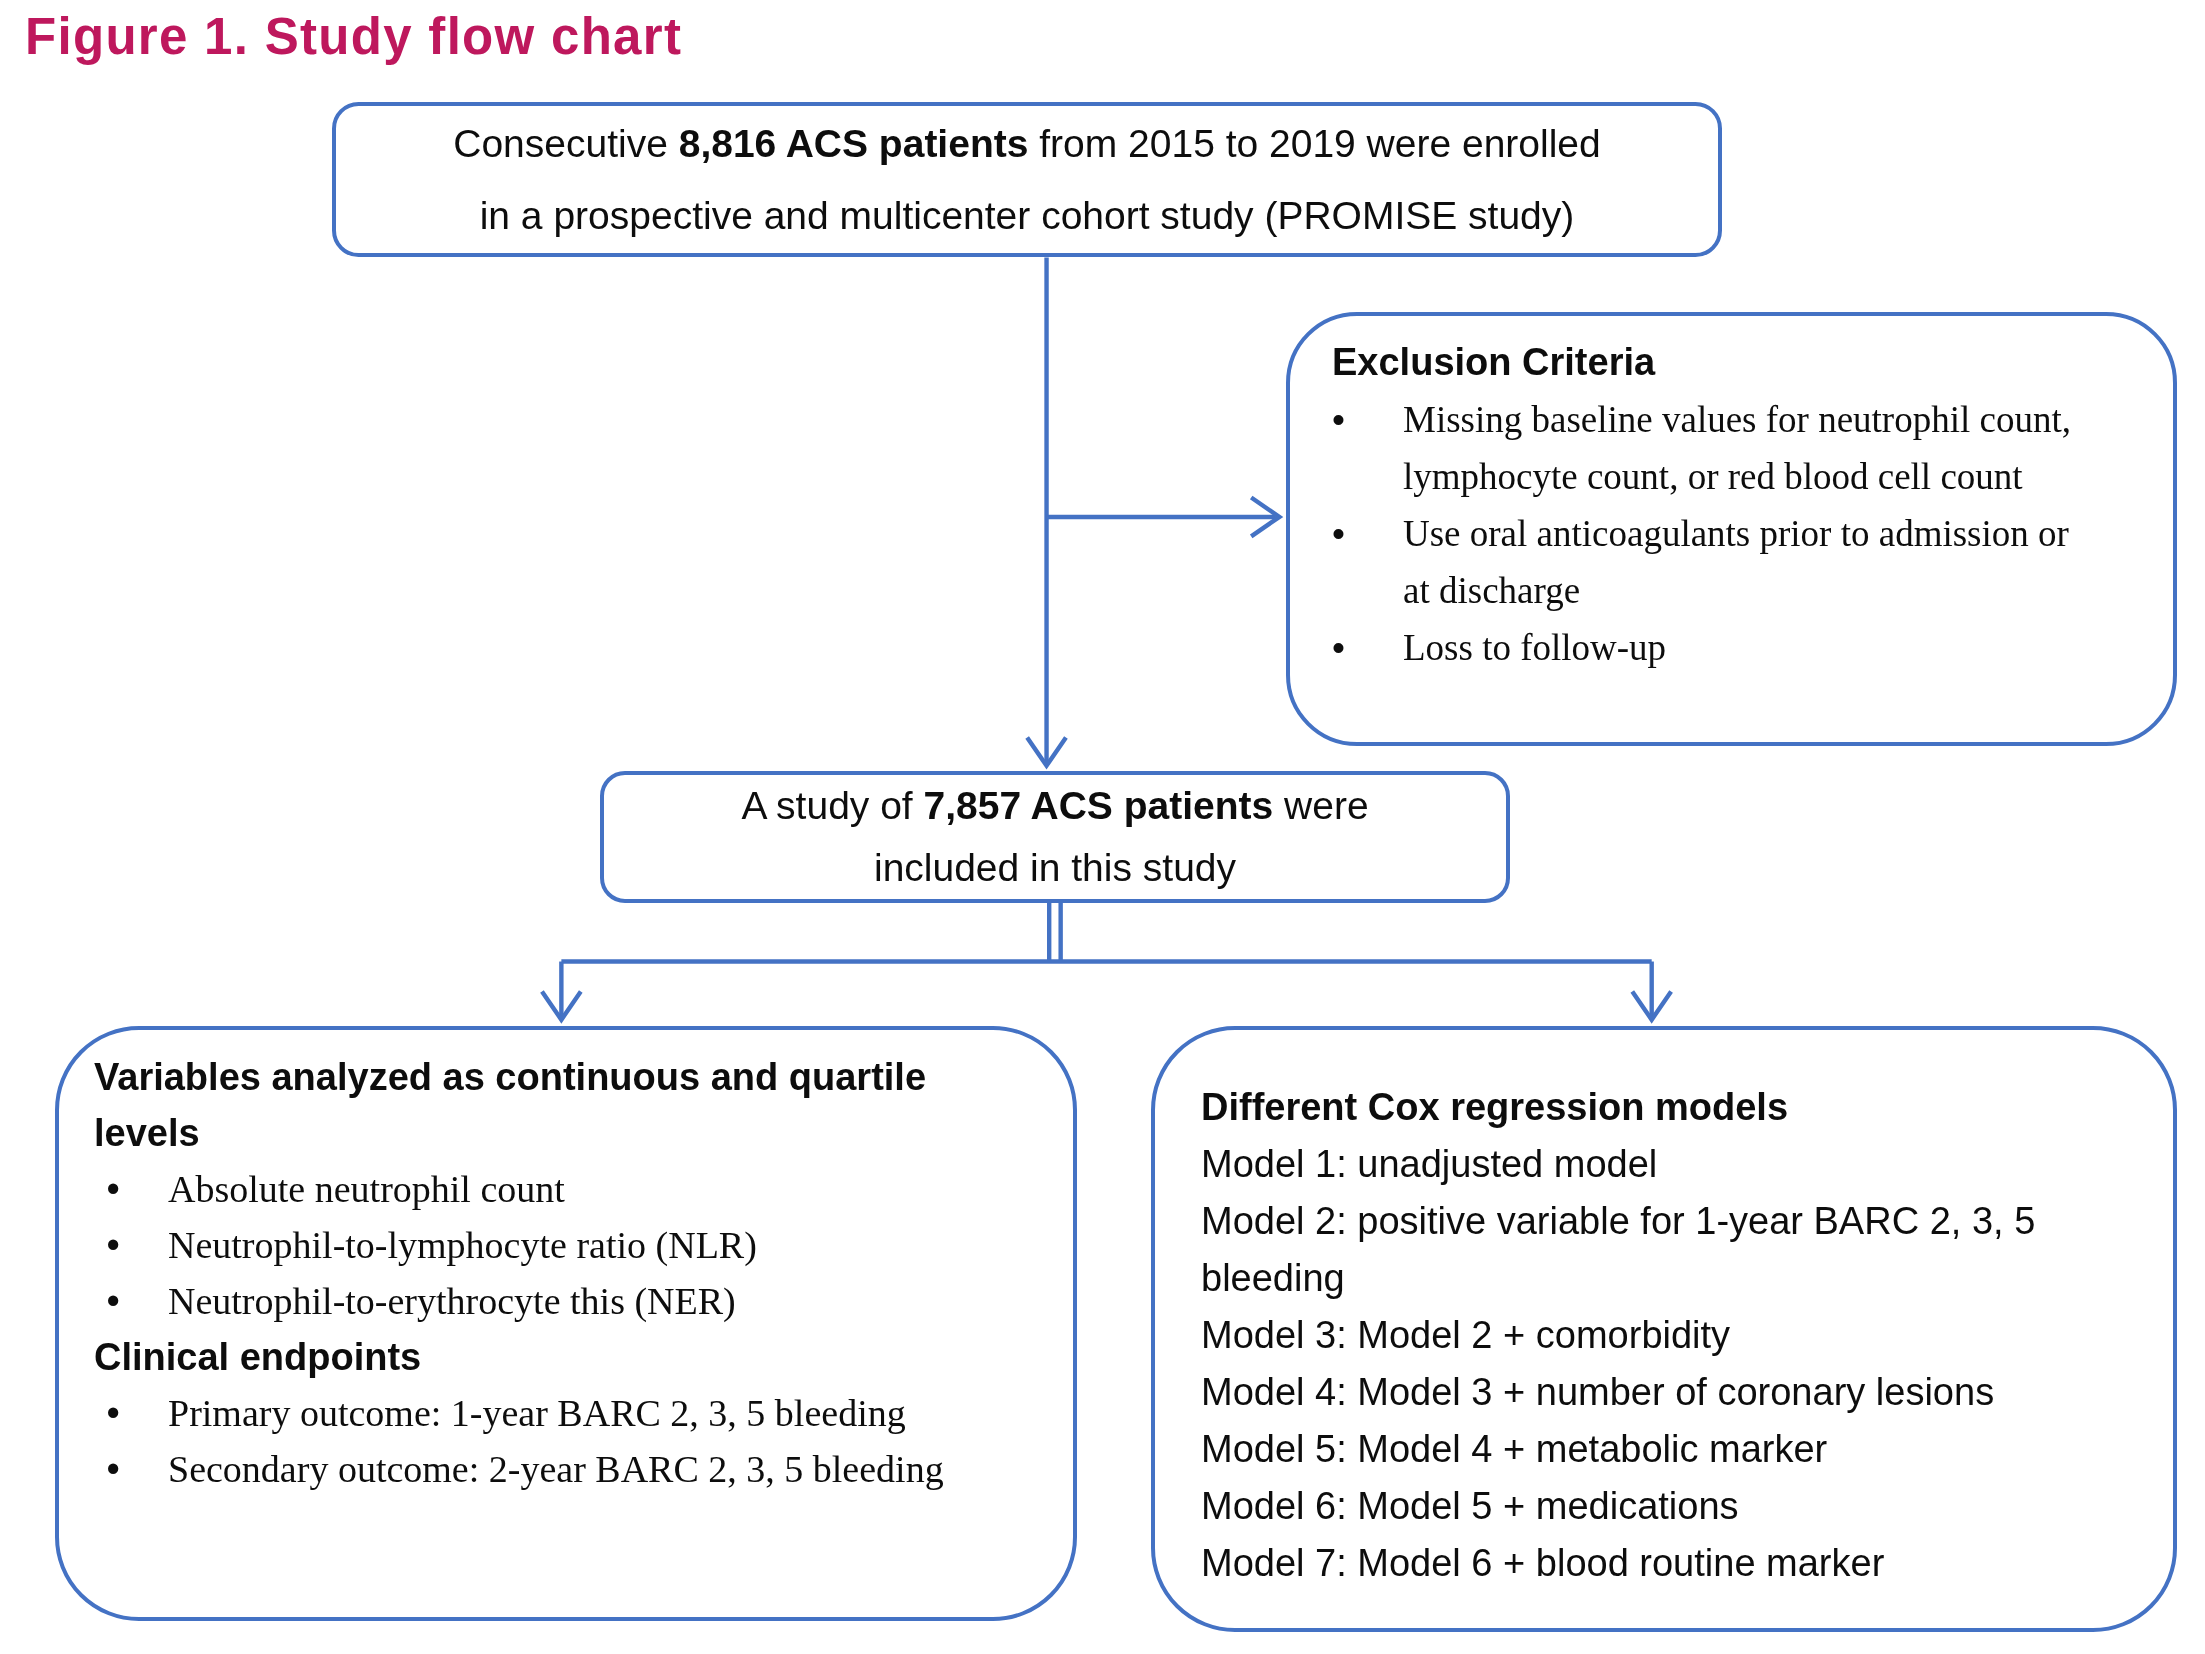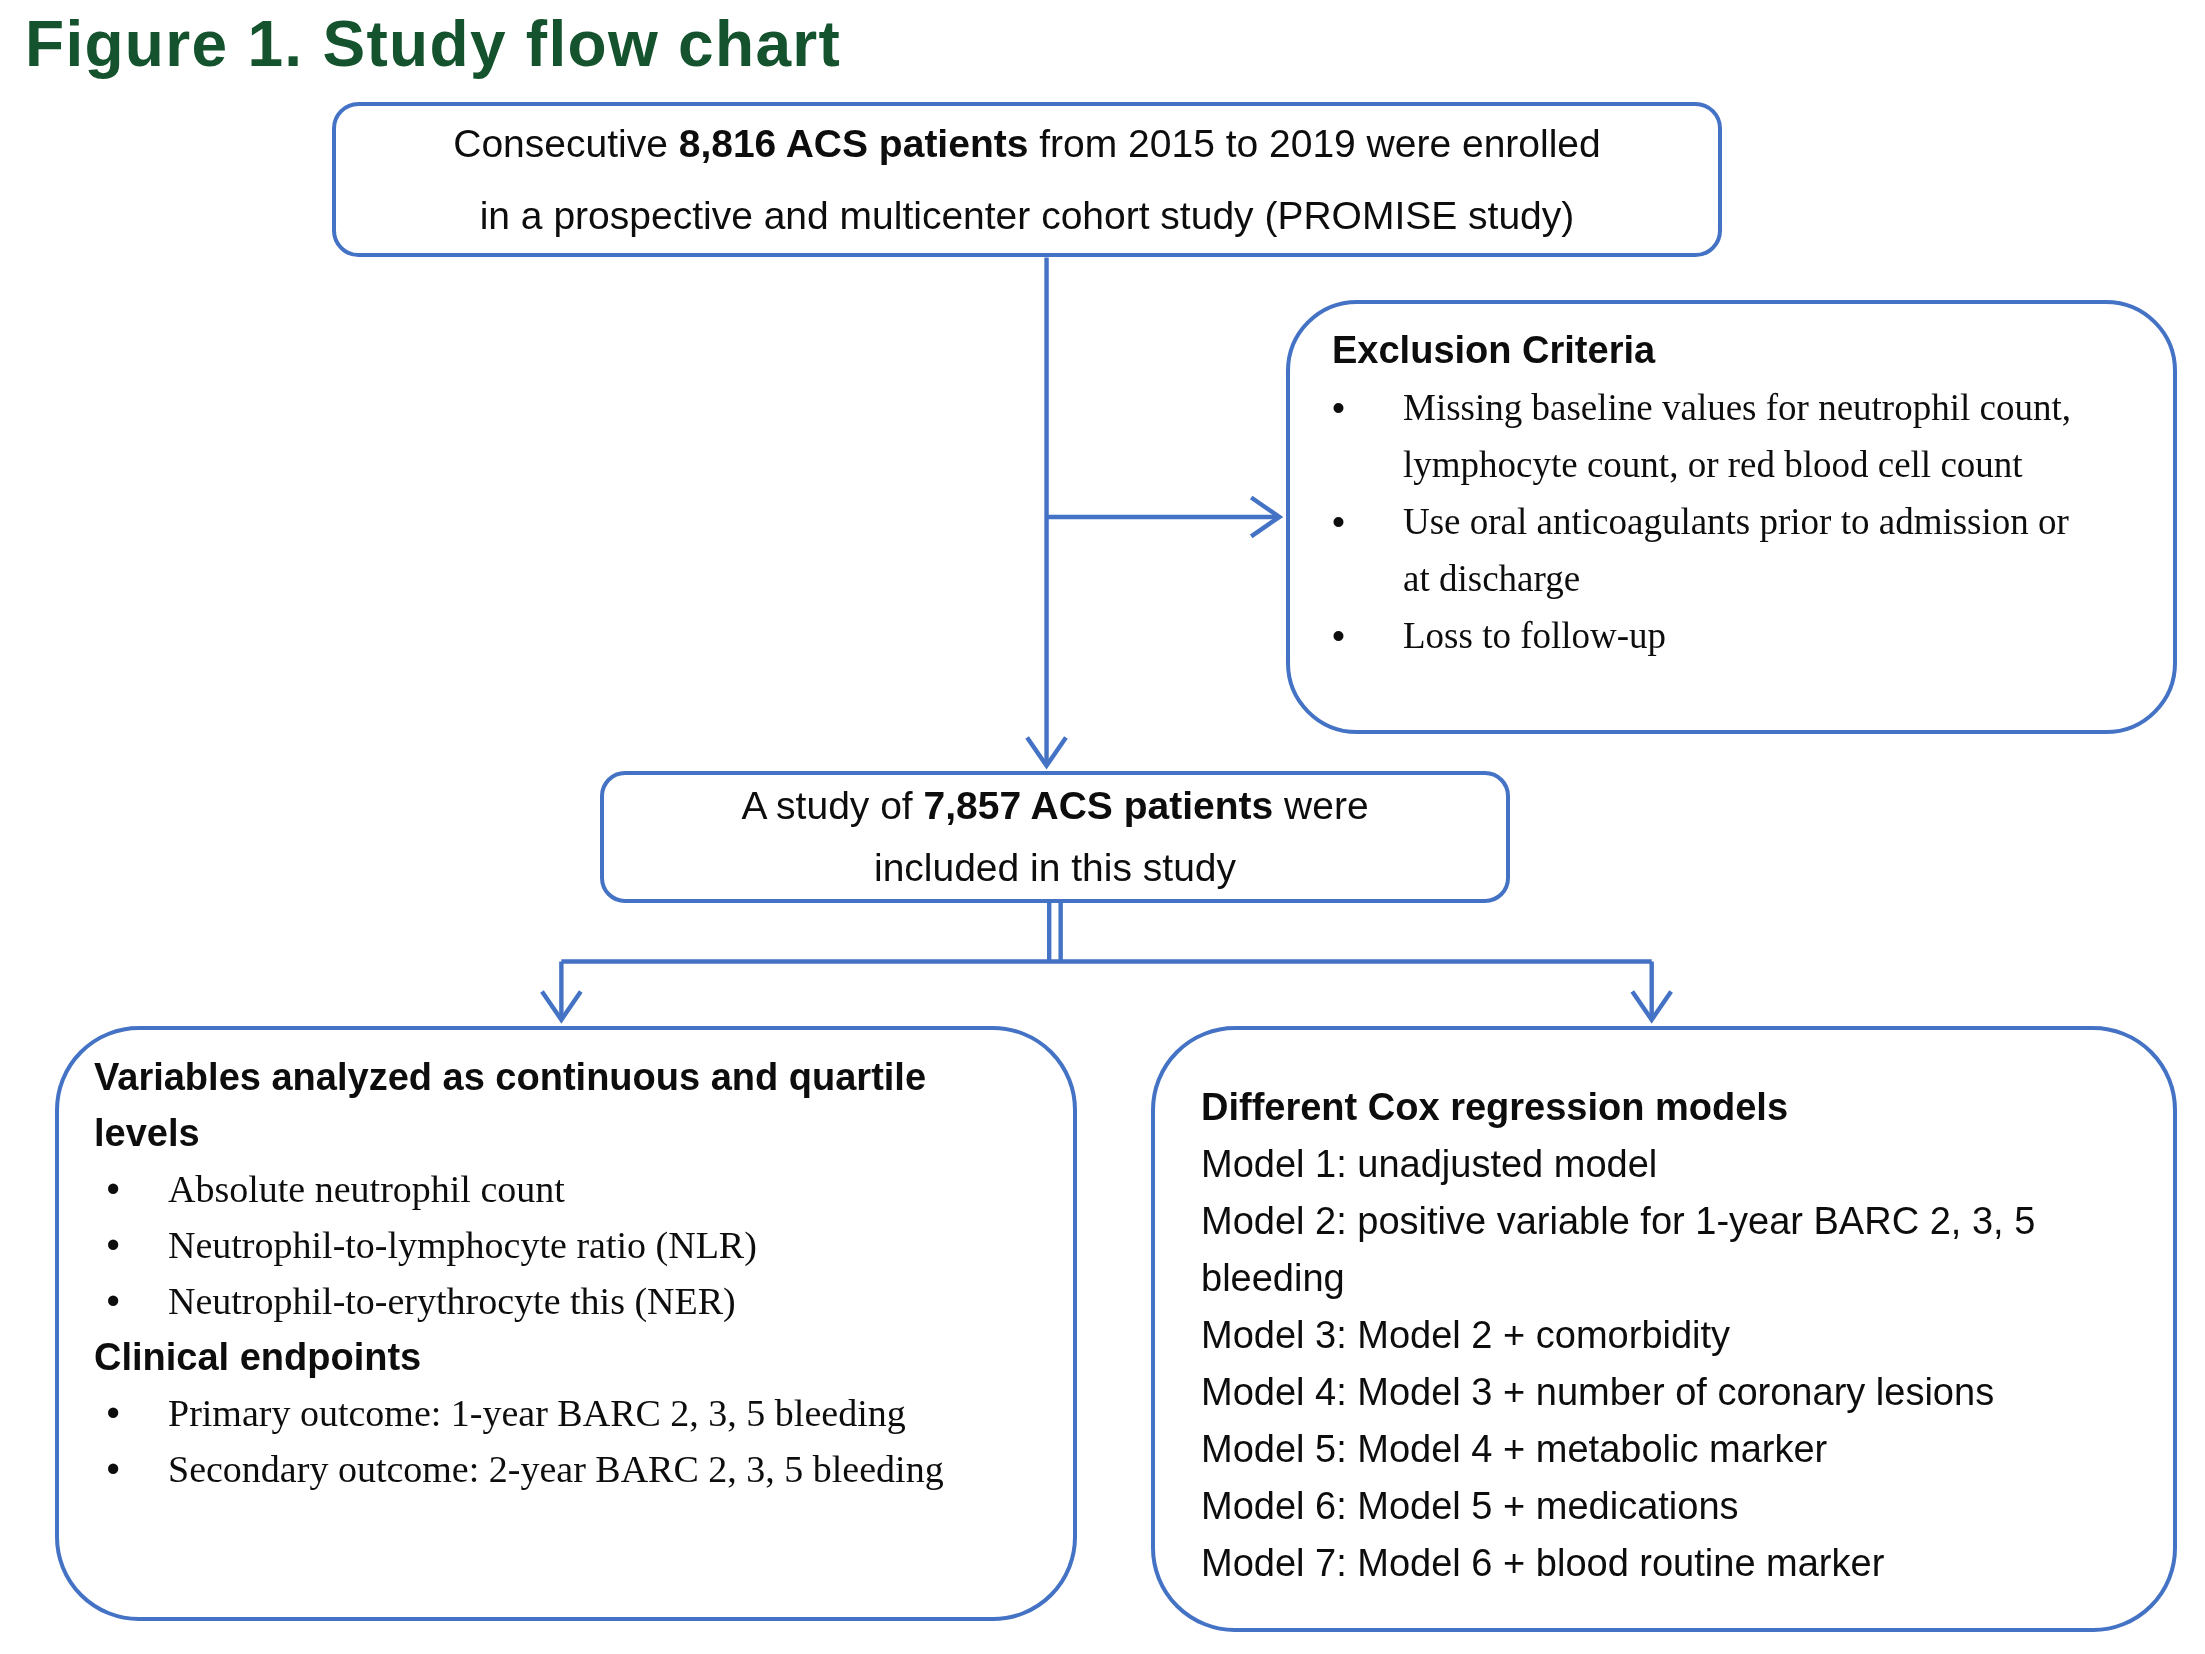--- a/index.html
+++ b/index.html
@@ -1,40 +1,40 @@
 <!DOCTYPE html>
 <html style="font-size:14px"><head>
 <meta charset="utf-8">
 <style>
   html,body{margin:0;padding:0;background:#ffffff;}
   .canvas{
     position:relative;width:2206px;height:1654px;background:#ffffff;
     font-family:"Liberation Sans",sans-serif;color:#0d0d0d;overflow:hidden;
   }
   .fig-title{
-    position:absolute;left:25px;top:7px;font-size:64px;font-weight:700;
-    letter-spacing:1.3px;color:#14532d;
+    position:absolute;left:25px;top:7px;font-size:51px;font-weight:700;
+    letter-spacing:1.3px;color:#be185d;
   }
   .connectors{position:absolute;left:0;top:0;width:2206px;height:1654px;pointer-events:none;}
   .box{
     position:absolute;background:#ffffff;border:4.4px solid #4472C4;
     box-sizing:border-box;
   }
   .box-enrollment{
     left:332px;top:102px;width:1390px;height:155px;border-radius:26.5px;
     display:flex;flex-direction:column;justify-content:center;align-items:center;
     text-align:center;font-size:39px;line-height:72px;
   }
   .box-total{
     left:600px;top:771px;width:910px;height:132px;border-radius:25px;
     display:flex;flex-direction:column;justify-content:center;align-items:center;
     text-align:center;font-size:39px;line-height:62px;
   }
   .box-exclusion{
-    left:1286px;top:300px;width:891px;height:434px;border-radius:71px;
+    left:1286px;top:312px;width:891px;height:434px;border-radius:71px;
     padding:17.6px 25px 0 42px;font-size:37px;line-height:57px;
   }
   .box-variables{
     left:55px;top:1026px;width:1022px;height:595px;border-radius:84px;
     padding:19.4px 25px 0 35px;font-size:38px;line-height:56px;
   }
   .box-models{
     left:1151px;top:1026px;width:1026px;height:606px;border-radius:84px;
     padding:49px 78px 16px 46px;font-size:38px;line-height:57px;
   }

